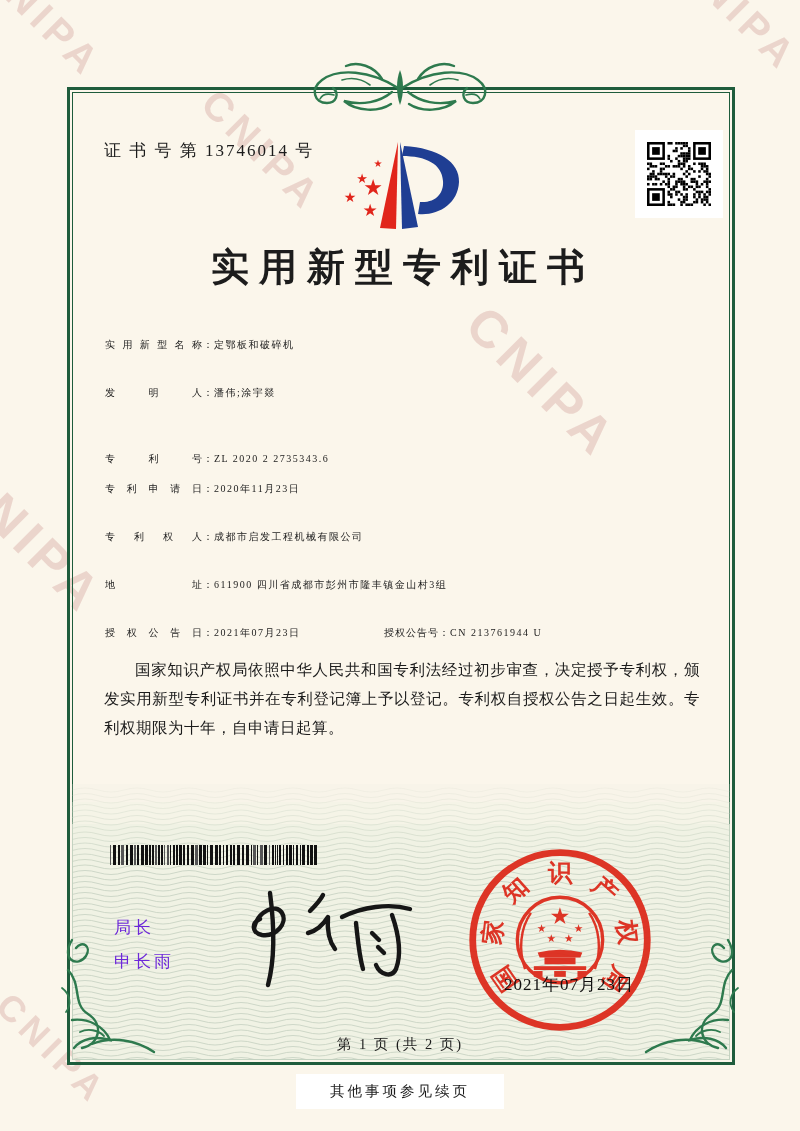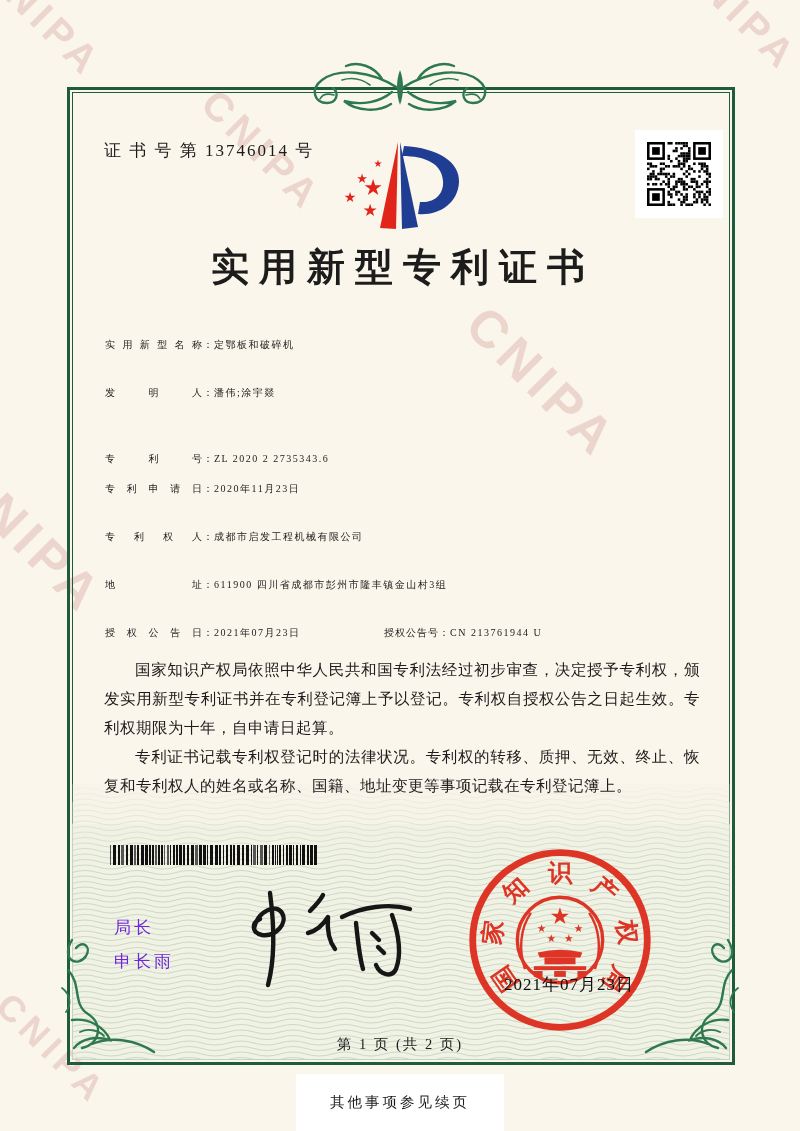--- a/index.html
+++ b/index.html
@@ -36,21 +36,21 @@
   .signer{left:114px;top:911px;font-family:"Liberation Sans", sans-serif;font-size:17px;
           letter-spacing:3px;z-index:5;line-height:34px;color:#6d28d9}
   .sig{left:224px;top:883px;z-index:6}
   
   .seal{left:463px;top:843px;z-index:6;opacity:.95}
   .sealdate{left:496px;top:973px;width:146px;text-align:center;font-size:17px;
             letter-spacing:1px;color:#101010;z-index:7;white-space:nowrap}
   
   .pageinfo{left:0;top:1035px;width:800px;text-align:center;font-size:14.5px;letter-spacing:2px;z-index:5}
   .contnote{left:50%;transform:translateX(-50%);top:1074px;background:#ffffff;
-            padding:19px 34px;font-size:14.5px;letter-spacing:3px;z-index:5;white-space:nowrap}
+            padding:8px 34px;font-size:14.5px;letter-spacing:3px;z-index:5;white-space:nowrap}
   .qrbox{left:635px;top:130px;width:88px;height:88px;background:#ffffff;z-index:5}
   .qrbox svg{position:absolute;left:12px;top:12px}
 </style>
 </head>
 <body>
 
 <div class="wm" style="left:-34px;top:-6px;font-size:40px">CNIPA</div>
 <div class="wm" style="left:186px;top:128px;font-size:40px">CNIPA</div>
 <div class="wm" style="left:662px;top:-12px;font-size:40px">CNIPA</div>
 <div class="wm" style="left:448px;top:352px;font-size:52px">CNIPA</div>
@@ -391,21 +391,20 @@
 </div>
 <div class="abs row" style="top:626px">
   <span class="flabel">授权公告日</span><span>：</span><span class="fval">2021年07月23日</span>
   <span class="grant">
     <span>授权公告号</span><span>：</span><span class="fval">CN 213761944 U</span>
   </span>
 </div>
 
 <div class="abs paras content">
   <p>国家知识产权局依照中华人民共和国专利法经过初步审查，决定授予专利权，颁发实用新型专利证书并在专利登记簿上予以登记。专利权自授权公告之日起生效。专利权期限为十年，自申请日起算。</p>
-  <p>专利证书记载专利权登记时的法律状况。专利权的转移、质押、无效、终止、恢复和专利权人的姓名或名称、国籍、地址变更等事项记载在专利登记簿上。</p>
 </div>
 
 <svg class="abs barcode" id="barcode" width="212" height="20" viewBox="0 0 212 20">
     <rect x="0" y="0" width="1" height="20" fill="#555"></rect>
     <rect x="3" y="0" width="3" height="20" fill="#111"></rect>
     <rect x="8" y="0" width="2" height="20" fill="#111"></rect>
     <rect x="11" y="0" width="3" height="20" fill="#555"></rect>
     <rect x="16" y="0" width="2" height="20" fill="#111"></rect>
     <rect x="20" y="0" width="3" height="20" fill="#111"></rect>
     <rect x="24" y="0" width="2" height="20" fill="#555"></rect>

